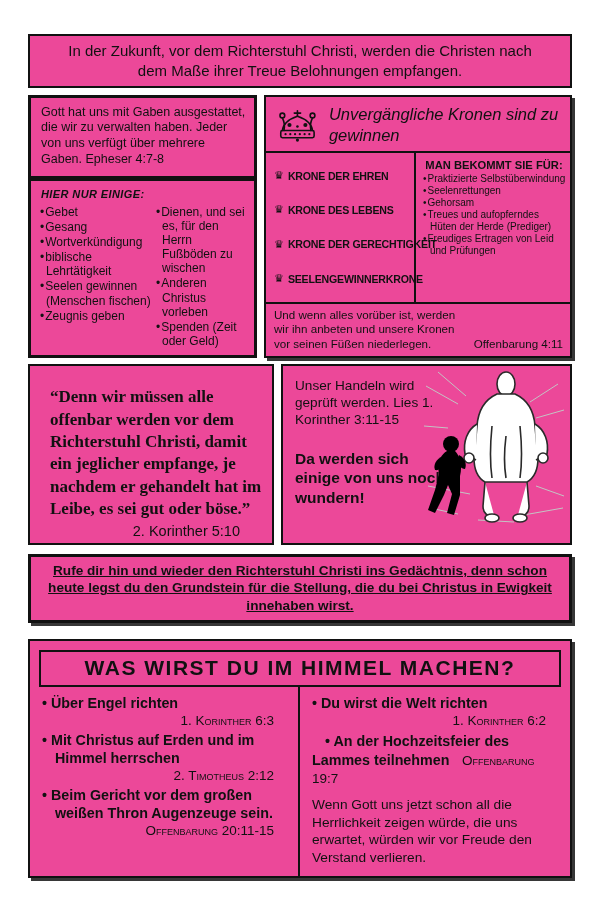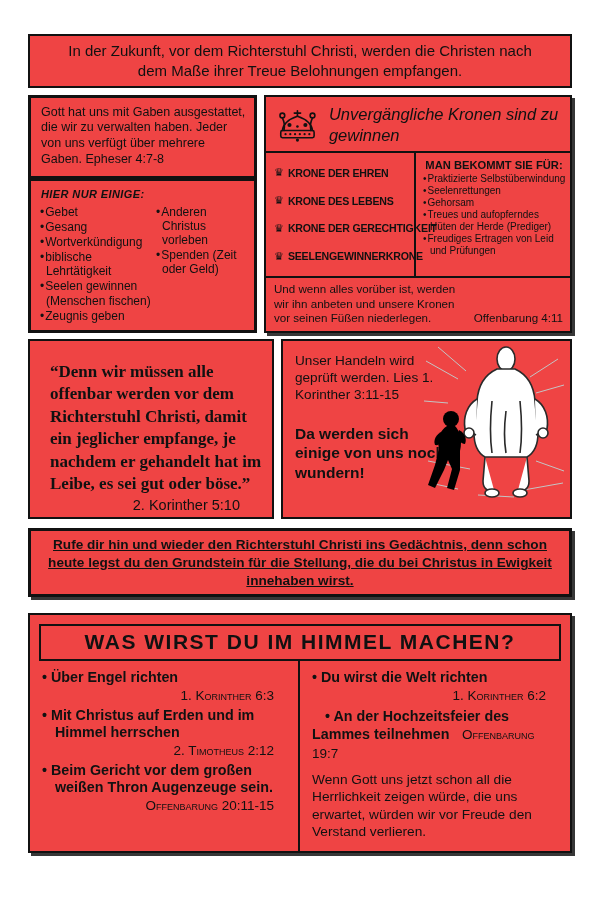--- a/index.html
+++ b/index.html
@@ -1,20 +1,20 @@
 <!DOCTYPE html>
 <html><head>
 <meta charset="utf-8">
 <style>
   * { margin:0; padding:0; box-sizing:border-box; }
   html,body { background:#fff; }
   body { width:600px; height:900px; overflow:hidden; font-family:"Liberation Sans", sans-serif; color:#111; }
   .page { width:600px; height:900px; padding:34px 28px 0 28px; position:relative; }
 
-  .bx { border:2px solid #111; background:#ef4444; }
+  .bx { border:2px solid #111; background:#ec4899; }
   .shadow { box-shadow:3px 3px 0 rgba(20,20,20,.85); }
 
   
   .top-banner { text-align:center; font-size:15px; line-height:1.32; padding:5px 26px; border-width:2.5px; }
 
   
   .row1 { display:flex; gap:7px; margin-top:7px; align-items:stretch; }
   .left-col { width:229px; display:flex; flex-direction:column; }
   .gifts-intro { font-size:12.5px; line-height:1.26; padding:7px 8px 8px 10px; border-width:3px; }
   .gifts-list { border-width:3px; border-top-width:2px; flex:1; padding:5px 4px 6px 8px; }
@@ -87,20 +87,21 @@
         <div class="gifts-cols">
           <ul class="c1">
             <li>Gebet</li>
             <li>Gesang</li>
             <li>Wortverkündigung</li>
             <li>biblische Lehrtätigkeit</li>
             <li>Seelen gewinnen (Menschen fischen)</li>
             <li>Zeugnis geben</li>
           </ul>
           <ul class="c2">
+            <li>Dienen, und sei es, für den Herrn Fußböden zu wischen</li>
             <li>Anderen Christus vorleben</li>
             <li>Spenden (Zeit oder Geld)</li>
           </ul>
         </div>
       </div>
     </div>
 
     <div class="bx crowns shadow">
       <div class="crowns-header">
         <svg class="pic" width="56" height="44" viewBox="0 0 54 42">

